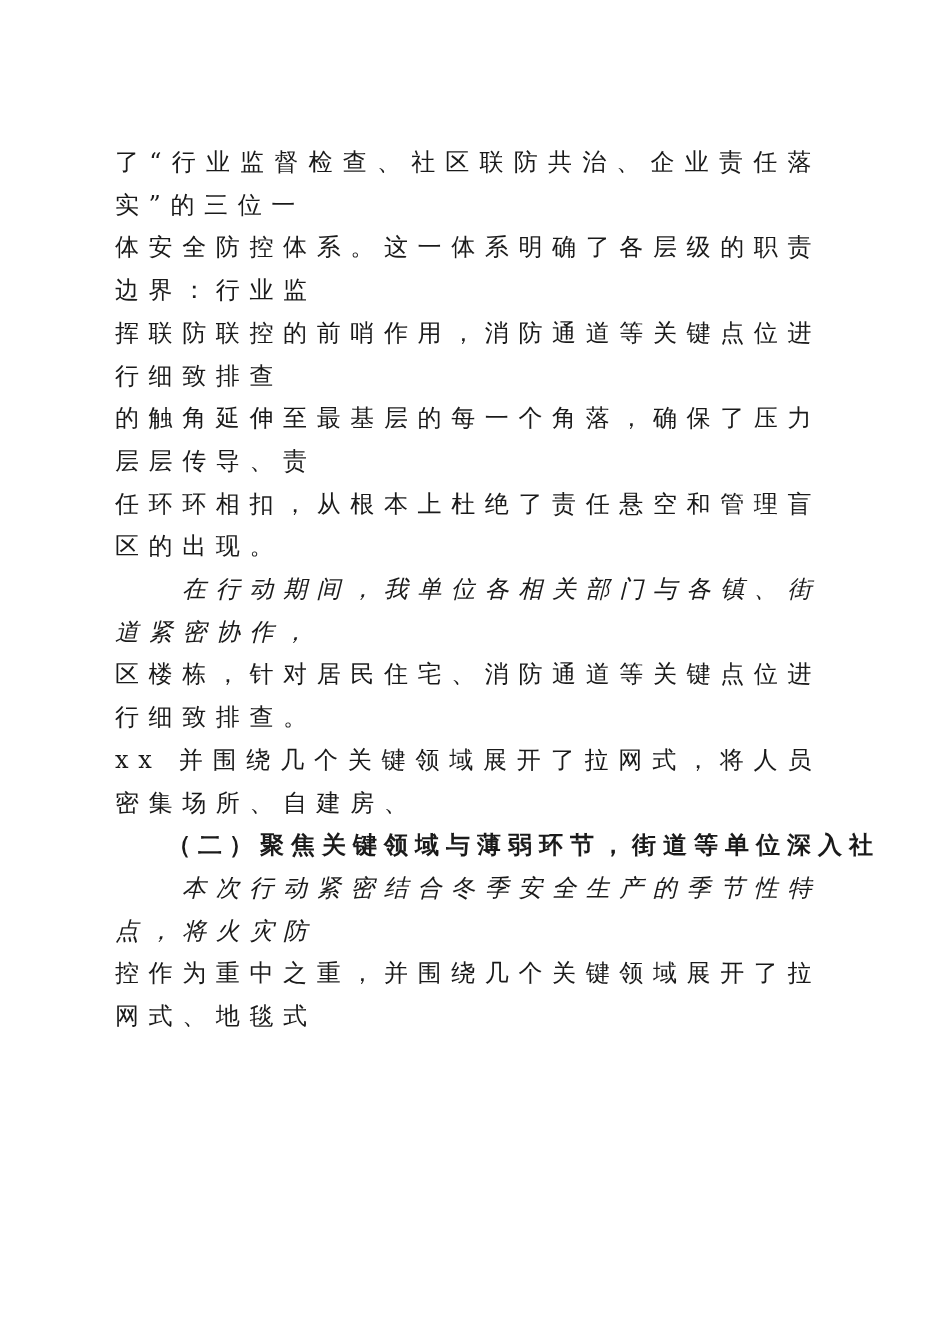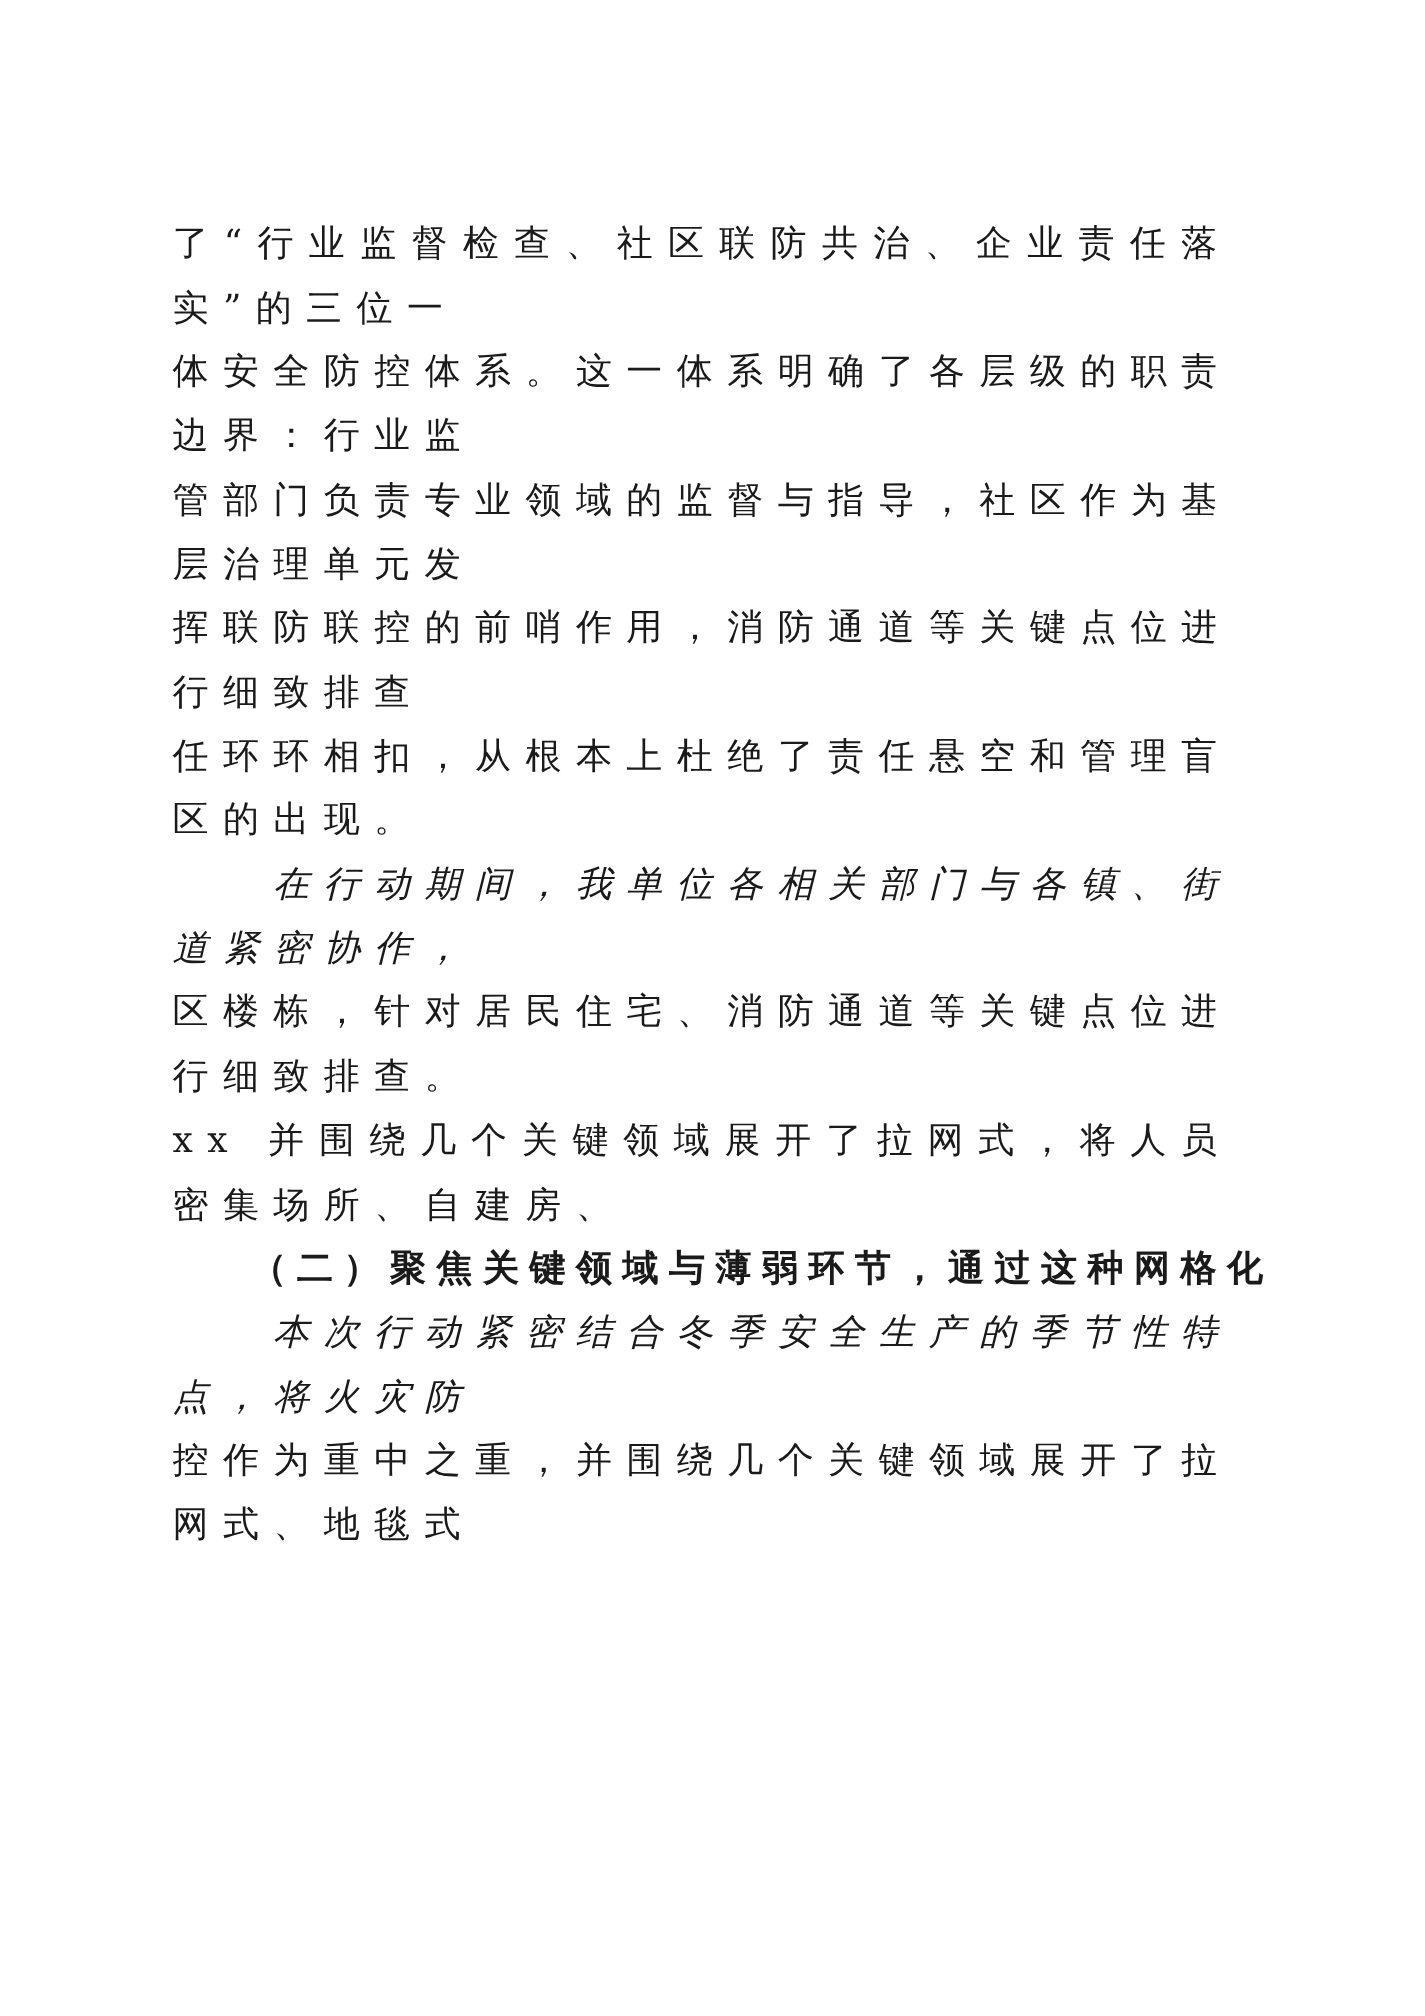--- a/index.html
+++ b/index.html
@@ -53,32 +53,32 @@
   </style>
 </head>
 <body>
 
 <div class="page">
   <div class="text-block">
 
     <div class="para">
       <div>了“行业监督检查、社区联防共治、企业责任落实”的三位一</div>
       <div>体安全防控体系。这一体系明确了各层级的职责边界：行业监</div>
-      <div>管部门负责专业领域的监督与指导，社区作为基层治理单元发</div>
       <div>挥联防联控的前哨作用，消防通道等关键点位进行细致排查</div>
+      <div>的触角延伸至最基层的每一个角落，确保了压力层层传导、责</div>
       <div>任环环相扣，从根本上杜绝了责任悬空和管理盲区的出现。</div>
     </div>
 
     <div class="para">
       <div class="indent">在行动期间，我单位各相关部门与各镇、街道紧密协作，</div>
       <div>区楼栋，针对居民住宅、消防通道等关键点位进行细致排查。</div>
       <div>xx 并围绕几个关键领域展开了拉网式，将人员密集场所、自建房、</div>
     </div>
 
-    <div class="heading">（二）聚焦关键领域与薄弱环节，通过这种网格化</div>
+    <div class="heading">（二）聚焦关键领域与薄弱环节，街道等单位深入社</div>
 
     <div class="para">
       <div class="indent">本次行动紧密结合冬季安全生产的季节性特点，将火灾防</div>
       <div>控作为重中之重，并围绕几个关键领域展开了拉网式、地毯式</div>
 
     </div>
 
   </div>
 </div>
 

